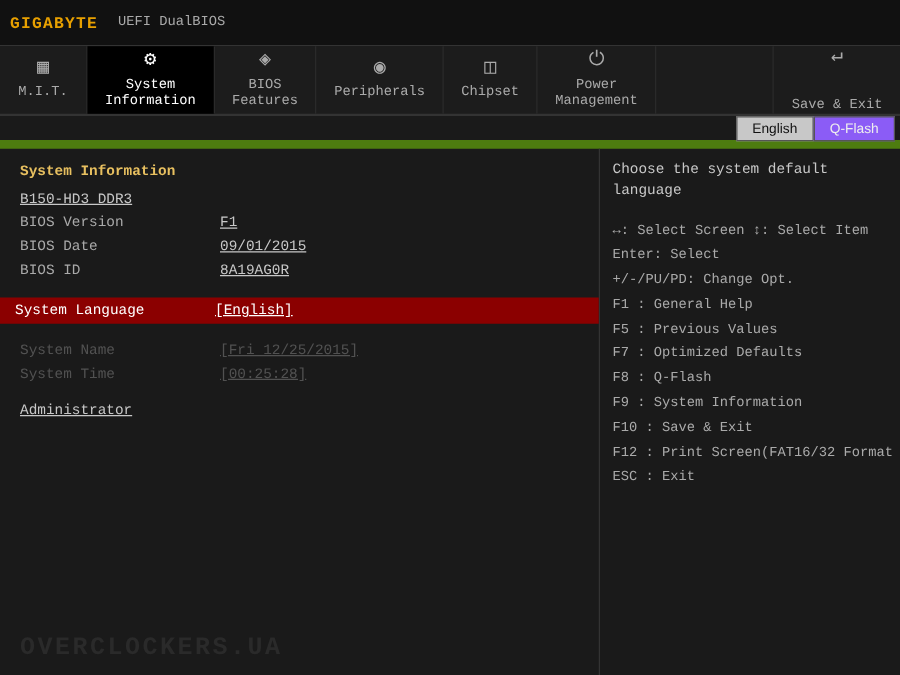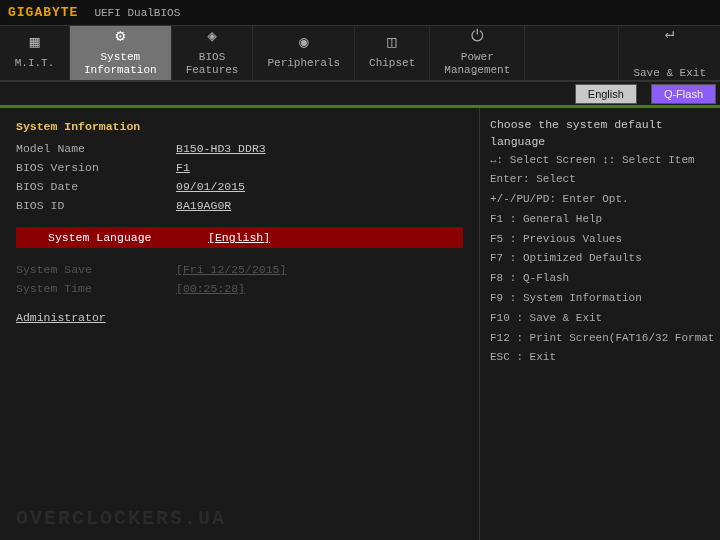--- a/index.html
+++ b/index.html
@@ -9,21 +9,21 @@
       background: #1a1a1a;
       font-family: 'Courier New', monospace;
       color: #c8c8c8;
       font-size: 12px;
       overflow: hidden;
     }
 
     
     #brand-bar {
       background: #111;
-      height: 26px;
+      height: 37px;
       display: flex;
       align-items: center;
       padding: 0 8px;
       gap: 16px;
       border-bottom: 1px solid #333;
     }
     #brand-name {
       color: #e8a000;
       font-weight: bold;
       font-size: 13px;
@@ -50,21 +50,21 @@
       gap: 6px;
       cursor: pointer;
       color: #aaa;
       font-size: 11.5px;
       border-right: 1px solid #2a2a2a;
       min-width: 70px;
       justify-content: center;
       flex-direction: column;
     }
     .nav-item.active {
-      background: #737373;
+      background: #000000;
       color: #fff;
     }
     .nav-icon {
       font-size: 16px;
       line-height: 1;
     }
     .nav-label {
       text-align: center;
       line-height: 1.2;
       font-size: 11px;
@@ -77,22 +77,22 @@
     }
 
     
     #lang-bar {
       background: #1a1a1a;
       height: 26px;
       display: flex;
       align-items: center;
       justify-content: flex-end;
       padding: 0 4px;
-      border-bottom: 3px solid #4d7c0f;
-      gap: 14px;
+      border-bottom: 7px solid #4d7c0f;
+      gap: 0;
     }
     .lang-btn {
       background: #8b5cf6;
       border: 1px solid #555;
       color: #eee;
       font-size: 11px;
       padding: 2px 12px;
       cursor: pointer;
       height: 20px;
       display: flex;
@@ -137,25 +137,25 @@
       color: #c8c8c8;
       text-decoration: underline;
     }
 
     .row-spacer {
       height: 10px;
     }
 
     .highlight-row {
       background: #8b0000;
-      padding: 4px 32px;
+      padding: 4px 12px;
       display: flex;
       font-size: 11.5px;
       color: #fff;
-      margin: 2px 16px;
+      margin: 2px 0;
     }
     .highlight-row .info-label {
       color: #fff;
       width: 160px;
     }
     .highlight-row .info-value {
       color: #fff;
     }
 
     .dim-row {
@@ -176,20 +176,21 @@
     #right-panel {
       width: 240px;
       padding: 8px 10px;
       font-size: 11px;
       color: #c8c8c8;
     }
 
     .help-text {
       color: #c8c8c8;
       font-size: 11.5px;
+      margin-bottom: 14px;
       line-height: 1.5;
     }
 
     .key-help {
       line-height: 1.8;
       font-size: 11px;
       color: #aaa;
     }
     .key-help div {
       white-space: nowrap;
@@ -267,21 +268,20 @@
   <button class="lang-btn active">English</button>
   <button class="lang-btn">Q-Flash</button>
 </div>
 
 <div id="main">
 
   <div id="left-panel">
     <div class="section-title">System Information</div>
 
     <div class="info-row">
-      <span class="info-label">Model Name</span>
       <span class="info-value">B150-HD3 DDR3</span>
     </div>
     <div class="info-row">
       <span class="info-label">BIOS Version</span>
       <span class="info-value">F1</span>
     </div>
     <div class="info-row">
       <span class="info-label">BIOS Date</span>
       <span class="info-value">09/01/2015</span>
     </div>
@@ -293,42 +293,42 @@
     <div class="row-spacer"></div>
 
     <div class="highlight-row">
       <span class="info-label">System Language</span>
       <span class="info-value">[English]</span>
     </div>
 
     <div class="row-spacer"></div>
 
     <div class="dim-row">
-      <span class="info-label">System Save</span>
+      <span class="info-label">System Name</span>
       <span class="info-value">[Fri 12/25/2015]</span>
     </div>
 
     <div class="dim-row">
       <span class="info-label">System Time</span>
       <span class="info-value">[00:25:28]</span>
     </div>
 
     <div class="row-spacer"></div>
 
     <div class="info-row">
       <span class="info-value">Administrator</span>
     </div>
   </div>
 
   <div id="right-panel">
     <div class="help-text">Choose the system default language</div>
     <div class="key-help" id="key-help-container">
         <div>↔: Select Screen  ↕: Select Item</div>
         <div>Enter: Select</div>
-        <div>+/-/PU/PD: Enter Opt.</div>
+        <div>+/-/PU/PD: Change Opt.</div>
         <div>F1  : General Help</div>
         <div>F5  : Previous Values</div>
         <div>F7  : Optimized Defaults</div>
         <div>F8  : Q-Flash</div>
         <div>F9  : System Information</div>
         <div>F10 : Save &amp; Exit</div>
         <div>F12 : Print Screen(FAT16/32 Format Only)</div>
         <div>ESC : Exit</div>
       </div>
   </div>

